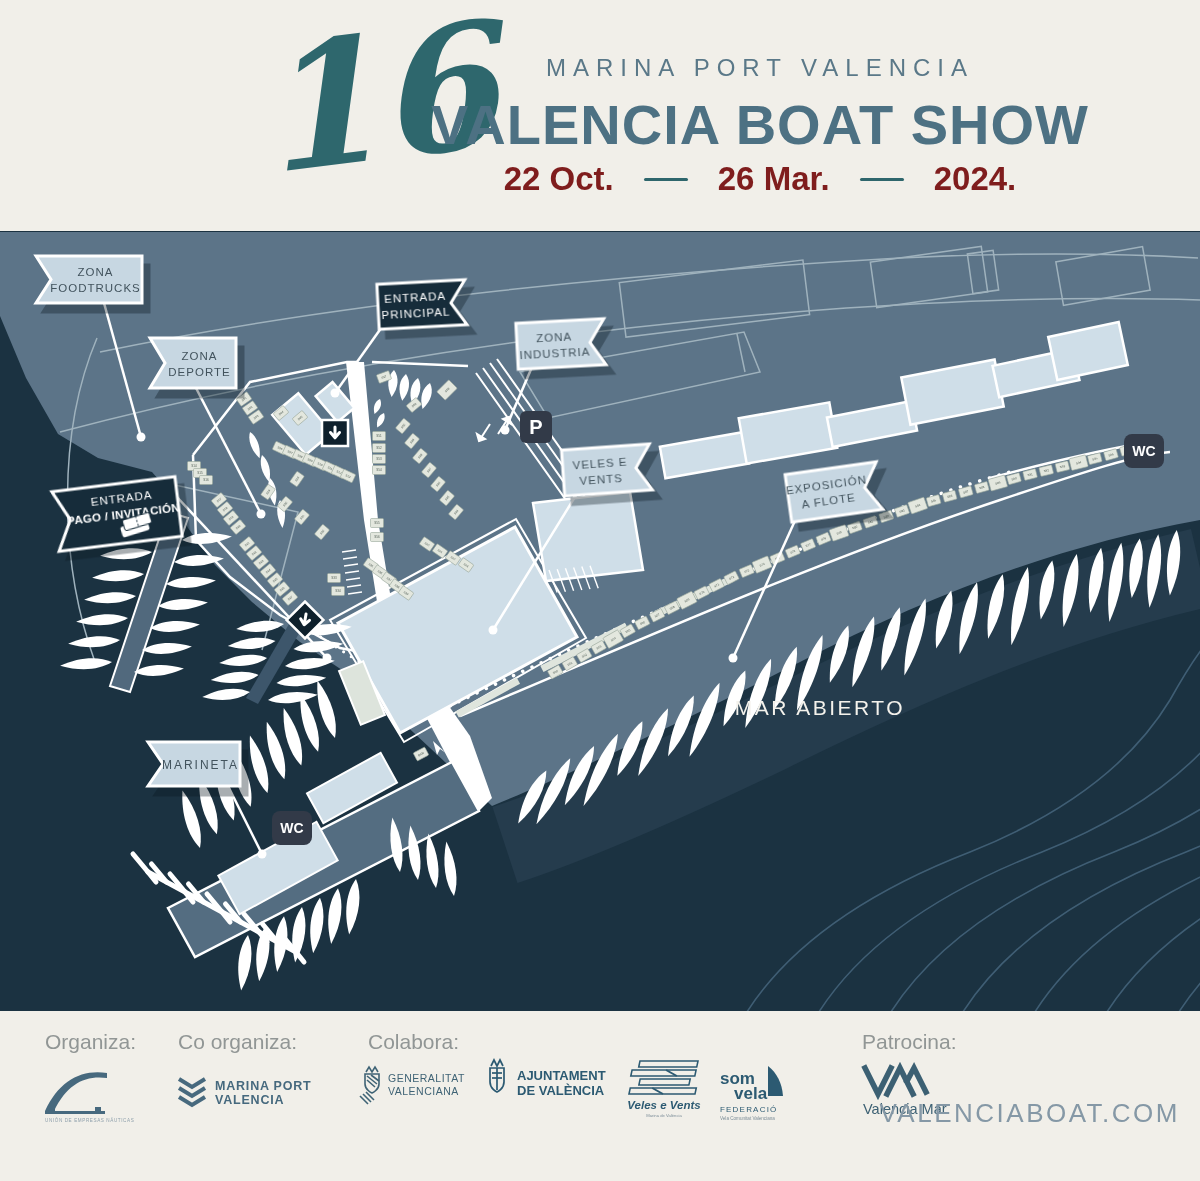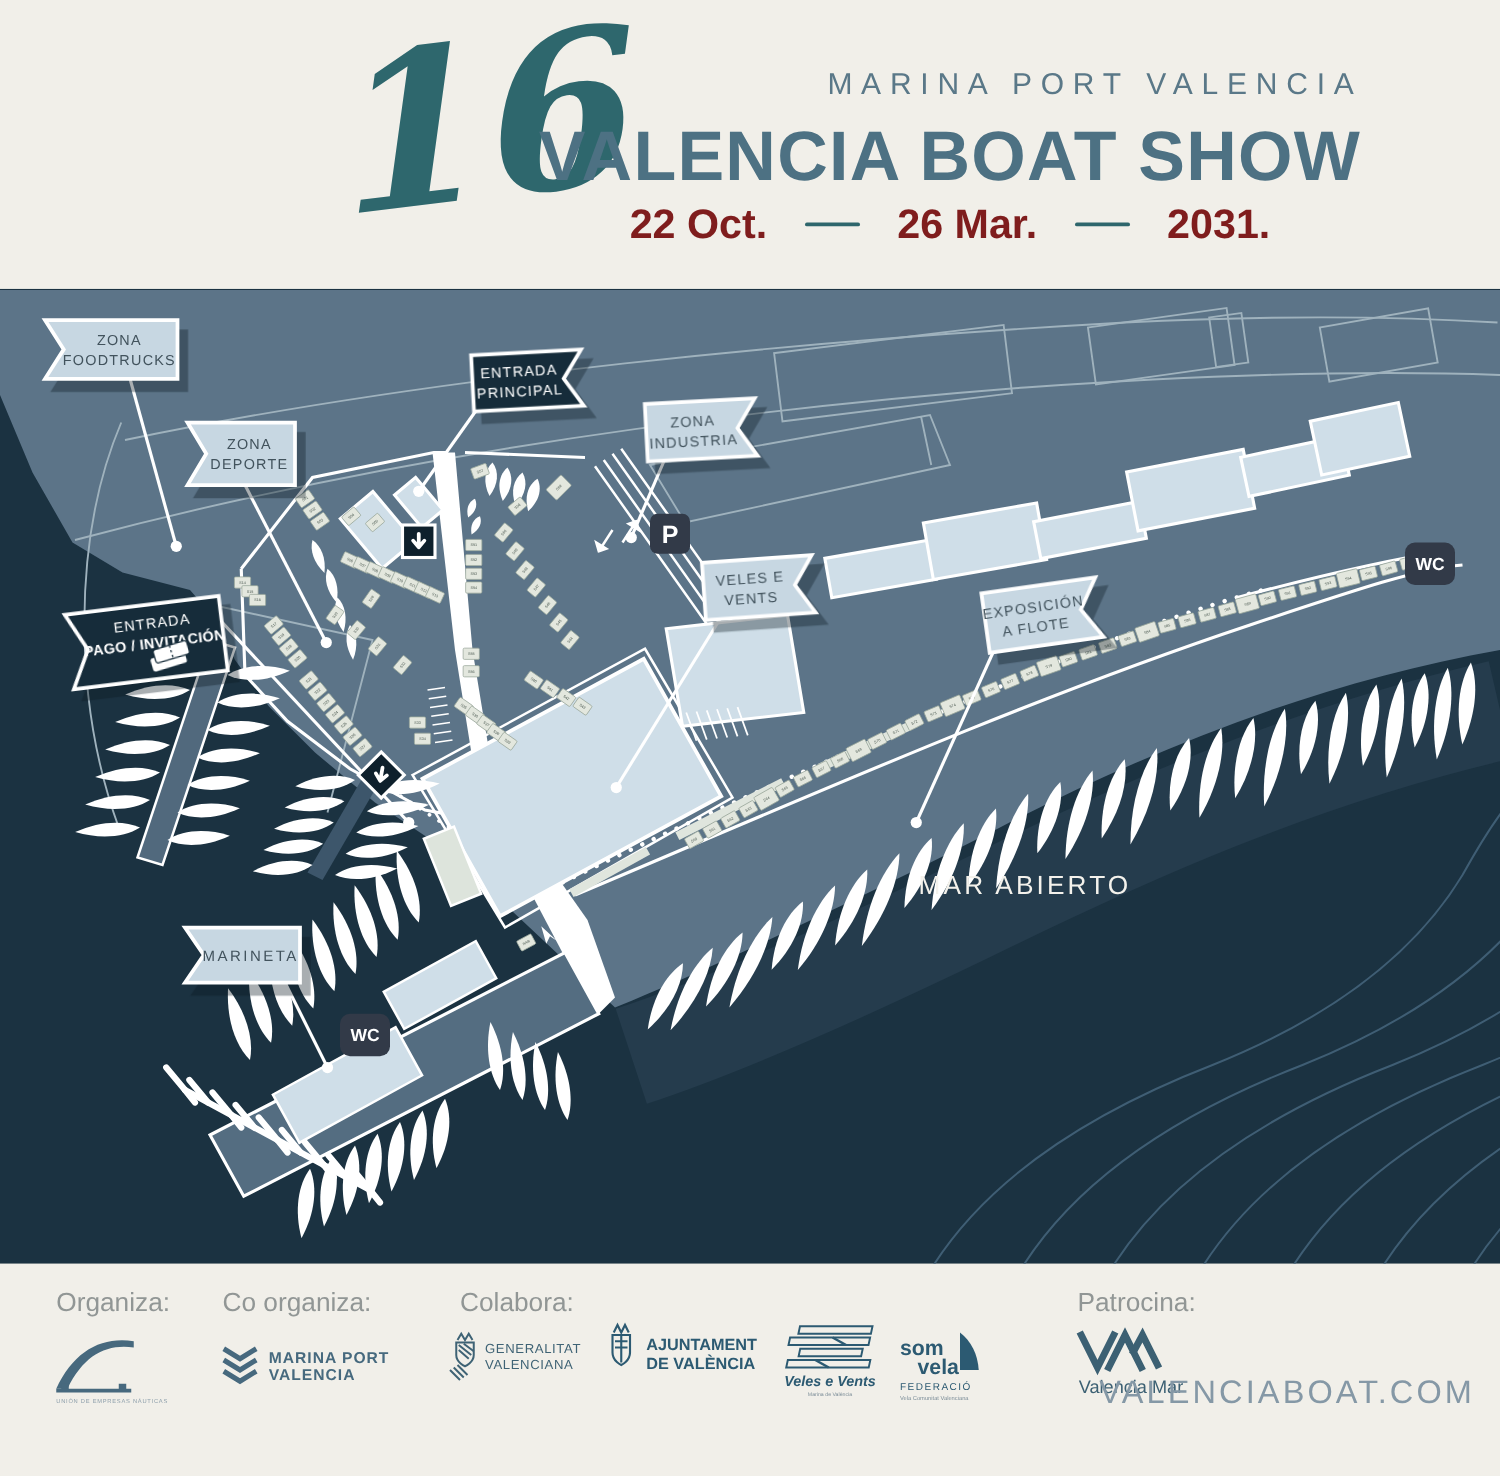--- a/index.html
+++ b/index.html
@@ -1,21 +1,21 @@
 <!DOCTYPE html>
 <html><head>
 <meta charset="utf-8">
 <style>
   html,body{margin:0;padding:0;background:#e8e6e0;}
   .stage{position:relative;width:1200px;height:1181px;background:#f1efe9;overflow:hidden;
          font-family:"Liberation Sans",sans-serif;}
   .abs{position:absolute;}
   .edition{top:2px;left:272px;font-family:"DejaVu Serif",serif;font-style:italic;font-weight:bold;
            font-size:172px;line-height:1.1;color:#2e676d;transform:rotate(-7deg) skewX(-4deg);}
-  .venue{top:54px;left:430px;width:660px;text-align:right;font-size:24px;letter-spacing:7px;
+  .venue{top:54px;left:430px;width:660px;text-align:center;font-size:24px;letter-spacing:7px;
          color:#5a7888;font-weight:400;}
   .title{top:92px;left:350px;width:820px;text-align:center;font-size:56px;font-weight:bold;
          letter-spacing:1px;color:#4d7183;}
   .dates{top:160px;left:430px;width:660px;display:flex;justify-content:center;align-items:center;
          gap:30px;color:#7f1d1d;font-weight:bold;font-size:33px;}
   .dash{width:44px;height:3px;background:#2e666c;border-radius:2px;}
   svg text{font-family:"Liberation Sans",sans-serif;}
   .maplabel{fill:#f4f2ec;font-size:21px;letter-spacing:2.5px;}
   .weblink{cursor:pointer;}
 </style>
@@ -25,21 +25,21 @@
 <div class="stage">
 
   <div class="abs edition">16</div>
   <div class="abs venue">MARINA PORT VALENCIA</div>
   <div class="abs title">VALENCIA BOAT SHOW</div>
   <div class="abs dates">
     <span>22 Oct.</span>
     <span class="dash"></span>
     <span>26 Mar.</span>
     <span class="dash"></span>
-    <span>2031.</span>
+    <span>2024.</span>
   </div>
 
   <svg id="map" class="abs" style="top:231px;left:0" width="1200" height="780" viewBox="0 231 1200 780">
 
     <rect x="0" y="231" width="1200" height="780" fill="#1b3241"></rect>
 
     <path d="M1200,568 C 1040,605 900,668 770,732 C 660,785 575,822 505,845" fill="none" stroke="#253c4d" stroke-width="80"></path>
 
     <g id="contours">
         <path d="M 745,1015 C 795,935 885,885 970,852

